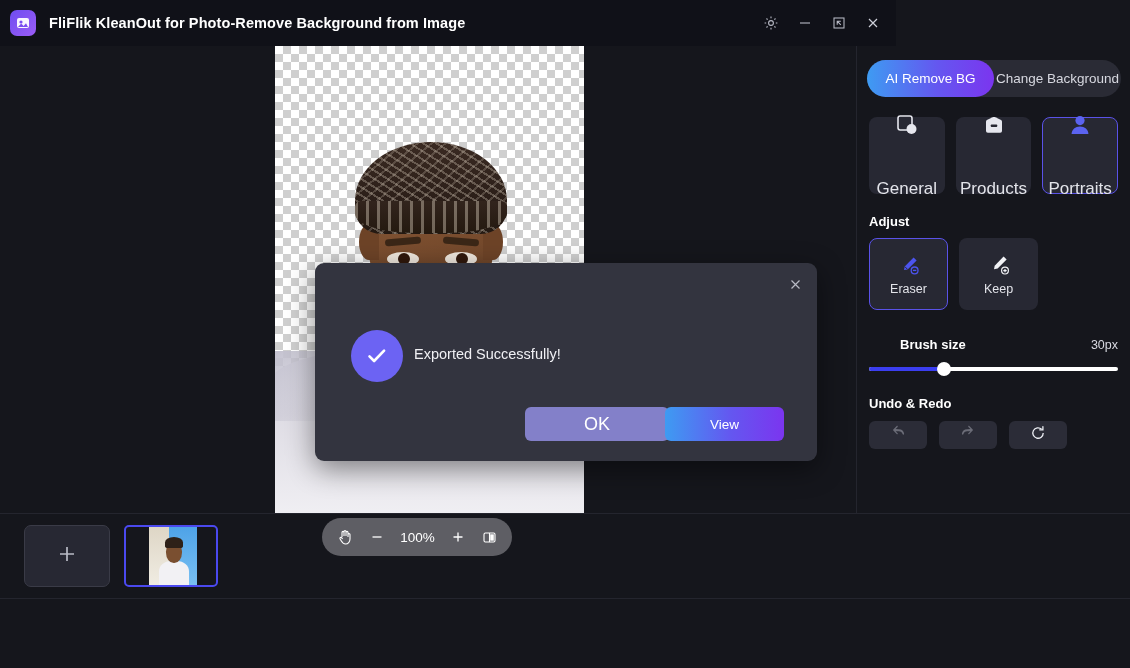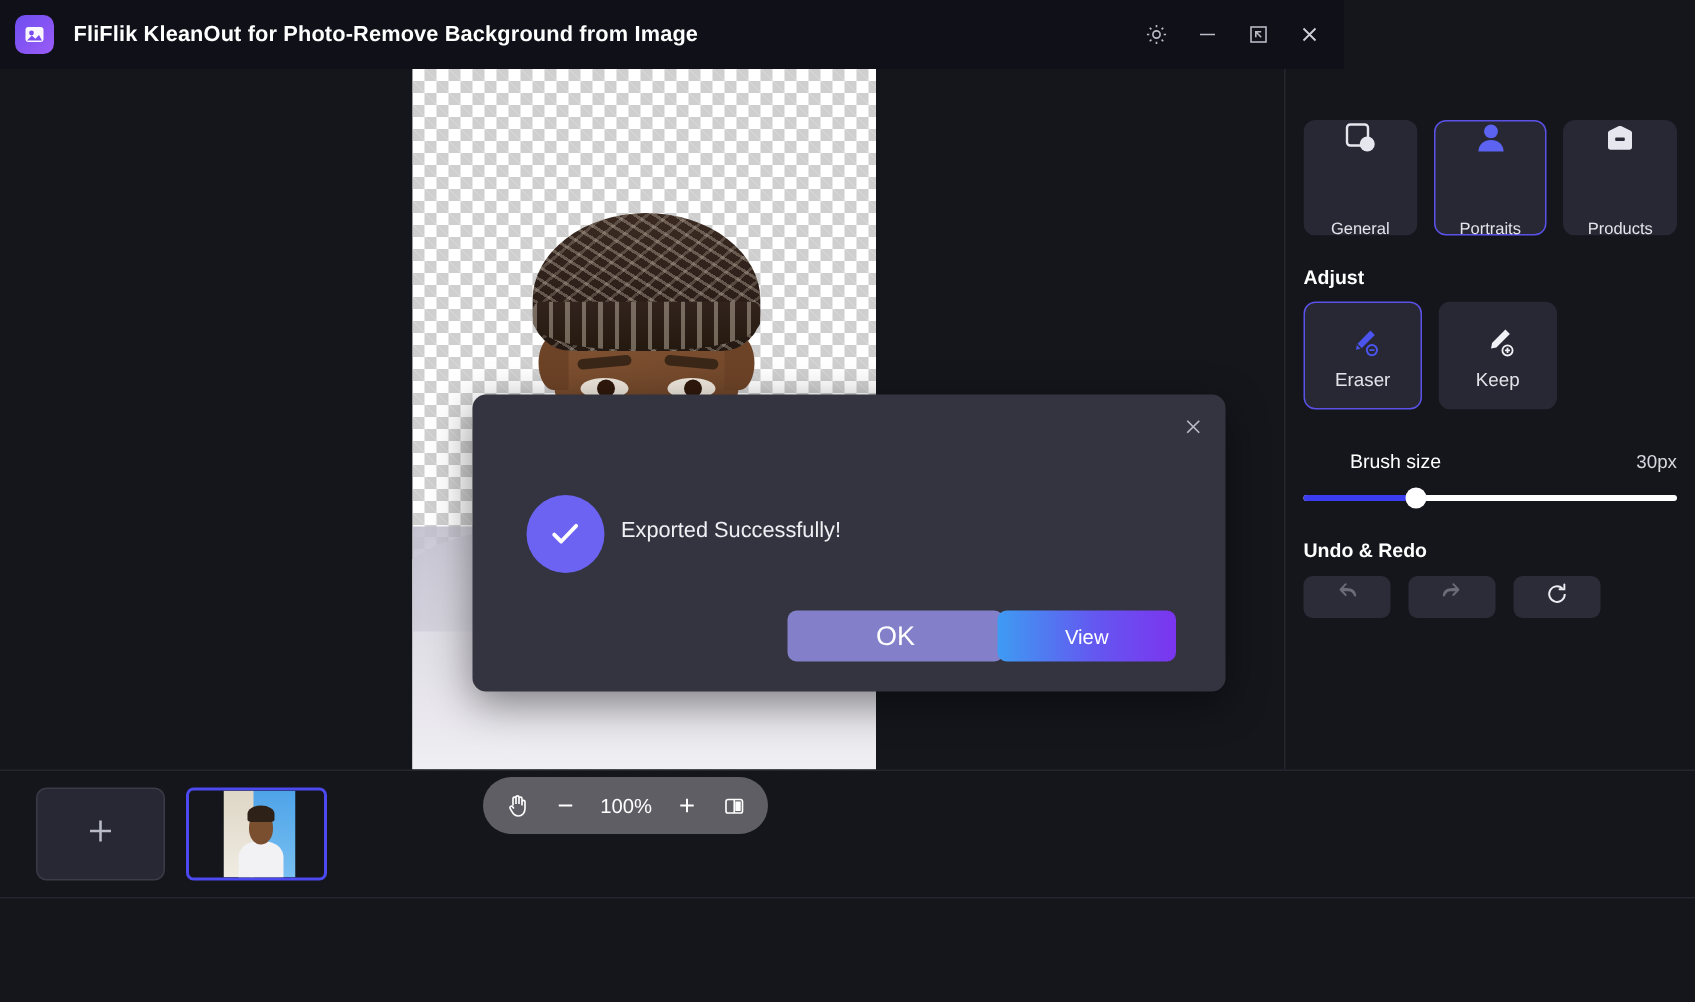--- a/index.html
+++ b/index.html
@@ -138,33 +138,33 @@
     background:linear-gradient(90deg,#3e9bf2 0%,#6457f0 55%,#7b35ef 100%);
     color:#ffffff;
   }
   .modes { display:flex; gap:11px; margin-top:20px; padding:0 2px; }
   .mode {
     width:77px; height:77px; border-radius:8px; background:#272833;
     display:flex; flex-direction:column; align-items:center; justify-content:center;
     gap:9px; border:1px solid transparent; cursor:default;
   }
   .mode.sel { border-color:#5a52e8; background:#272833; }
-  .mode-label { font-size:11px; color:#e3e4ea;margin-top:28px; }
+  .mode-label { font-size:17px; color:#e3e4ea;margin-top:28px; }
   .section-title { font-size:13px; font-weight:bold; color:#ffffff; margin:20px 0 9px 2px; }
   .adjust-row { display:flex; gap:11px; padding:0 2px; }
   .adj {
     width:79px; height:72px; border-radius:8px; background:#272833;
     display:flex; flex-direction:column; align-items:center; justify-content:center;
     gap:0; border:1px solid transparent; cursor:default;
   }
   .adj.sel { border-color:#5a52e8; }
   .adj-label { font-size:12.5px; color:#e3e4ea; }
 
   .brush-head { display:flex; justify-content:space-between; align-items:center; margin:27px 2px 10px 2px; }
-  .brush-title { font-size:13px; font-weight:normal; color:#ffffff;padding-left:31px; }
+  .brush-title { font-size:13px; font-weight:bold; color:#ffffff;padding-left:31px; }
   .brush-val { font-size:12.5px; color:#d7d8e0; }
   .slider { position:relative; height:14px; margin:0 2px; }
   .track { position:absolute; left:0; top:5px; width:100%; height:4px; background:#ffffff; border-radius:2px; }
   .track-fill { position:absolute; left:0; top:5px; width:30%; height:4px; background:#3b3ef0; border-radius:2px; }
   .thumb { position:absolute; left:calc(30% - 7px); top:0; width:14px; height:14px;
     background:#ffffff; border-radius:50%; cursor:default; }
 
   .ur-row { display:flex; gap:12px; padding:0 2px; margin-top:10px; }
   .ur-btn {
     width:58px; height:28px; border-radius:6px; background:#2b2c37;
@@ -312,48 +312,52 @@
           <rect x="3" y="4" width="11" height="9" rx="1.4"></rect>
           <path d="M8.5 4v9"></path>
           <rect x="9.2" y="5.3" width="3.6" height="6.4" fill="#ffffff" stroke="none"></rect>
         </svg>
       </div>
     </div>
   </div>
 
   <div class="panel">
 
+    <div class="seg">
+      <div class="seg-item active">AI Remove BG</div>
+      <div class="seg-item">Change Background</div>
+    </div>
 
     <div class="modes">
       <div class="mode">
         <span>
           <svg width="26" height="26" viewBox="0 0 26 26" fill="none">
             <rect x="4" y="4" width="14" height="14" rx="2.2" stroke="#e6e7ee" stroke-width="1.6"></rect>
             <circle cx="17.5" cy="17" r="5" fill="#e6e7ee"></circle>
           </svg>
         </span>
         <span class="mode-label">General</span>
       </div>
+      <div class="mode">
+        <span>
+          <svg width="26" height="26" viewBox="0 0 26 26">
+            <path d="M5 9.6c0-.6.3-1.2.9-1.5l5.7-2.8c.9-.4 1.9-.4 2.8 0l5.7 2.8c.6.3.9.9.9 1.5V19a1.8 1.8 0 0 1-1.8 1.8H6.8A1.8 1.8 0 0 1 5 19z" fill="#e6e7ee"></path>
+            <rect x="9.8" y="12.6" width="6.4" height="2.4" rx=".7" fill="#272833"></rect>
+          </svg>
+        </span>
+        <span class="mode-label">Products</span>
+      </div>
       <div class="mode sel">
         <span>
           <svg width="26" height="26" viewBox="0 0 26 26">
             <circle cx="13" cy="8.6" r="4.6" fill="#5b63f0"></circle>
             <path d="M4.6 22c0-4.7 3.8-7.6 8.4-7.6s8.4 2.9 8.4 7.6z" fill="#5b63f0"></path>
           </svg>
         </span>
         <span class="mode-label">Portraits</span>
-      </div>
-      <div class="mode">
-        <span>
-          <svg width="26" height="26" viewBox="0 0 26 26">
-            <path d="M5 9.6c0-.6.3-1.2.9-1.5l5.7-2.8c.9-.4 1.9-.4 2.8 0l5.7 2.8c.6.3.9.9.9 1.5V19a1.8 1.8 0 0 1-1.8 1.8H6.8A1.8 1.8 0 0 1 5 19z" fill="#e6e7ee"></path>
-            <rect x="9.8" y="12.6" width="6.4" height="2.4" rx=".7" fill="#272833"></rect>
-          </svg>
-        </span>
-        <span class="mode-label">Products</span>
       </div>
     </div>
 
     <div class="section-title">Adjust</div>
     <div class="adjust-row">
       <div class="adj sel">
         <span>
           <svg width="26" height="26" viewBox="0 0 26 26" fill="none">
             <path d="M17.6 5.4l3 3-9 9-3.6.7.7-3.6z" fill="#4c54ef"></path>
             <path d="M8.7 14.5l3 3" stroke="#2b2c37" stroke-width="1"></path>

